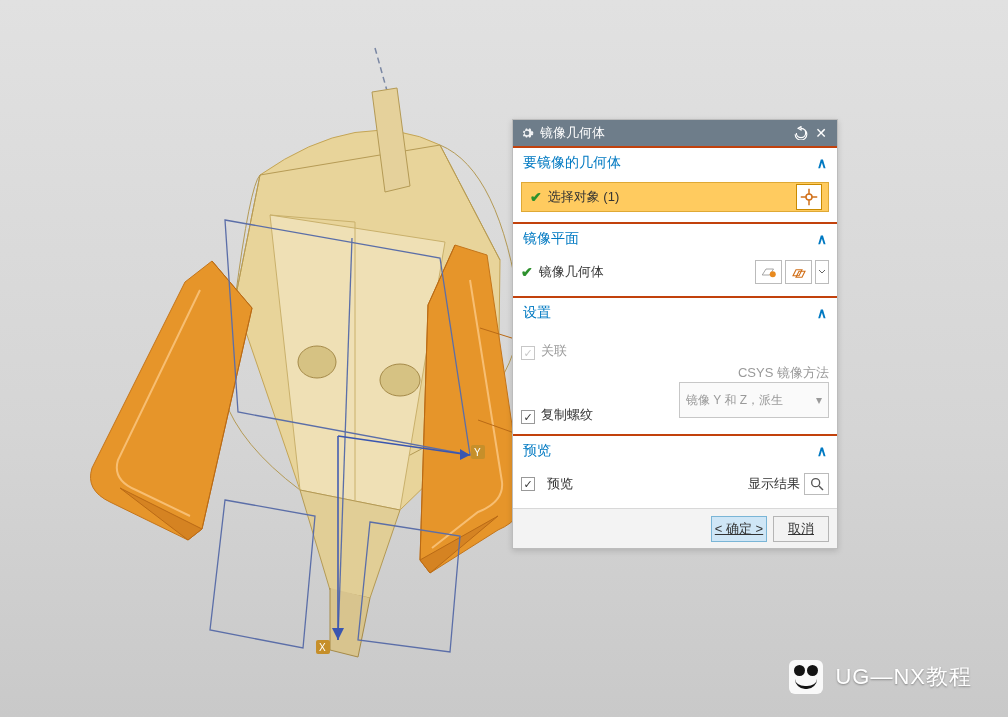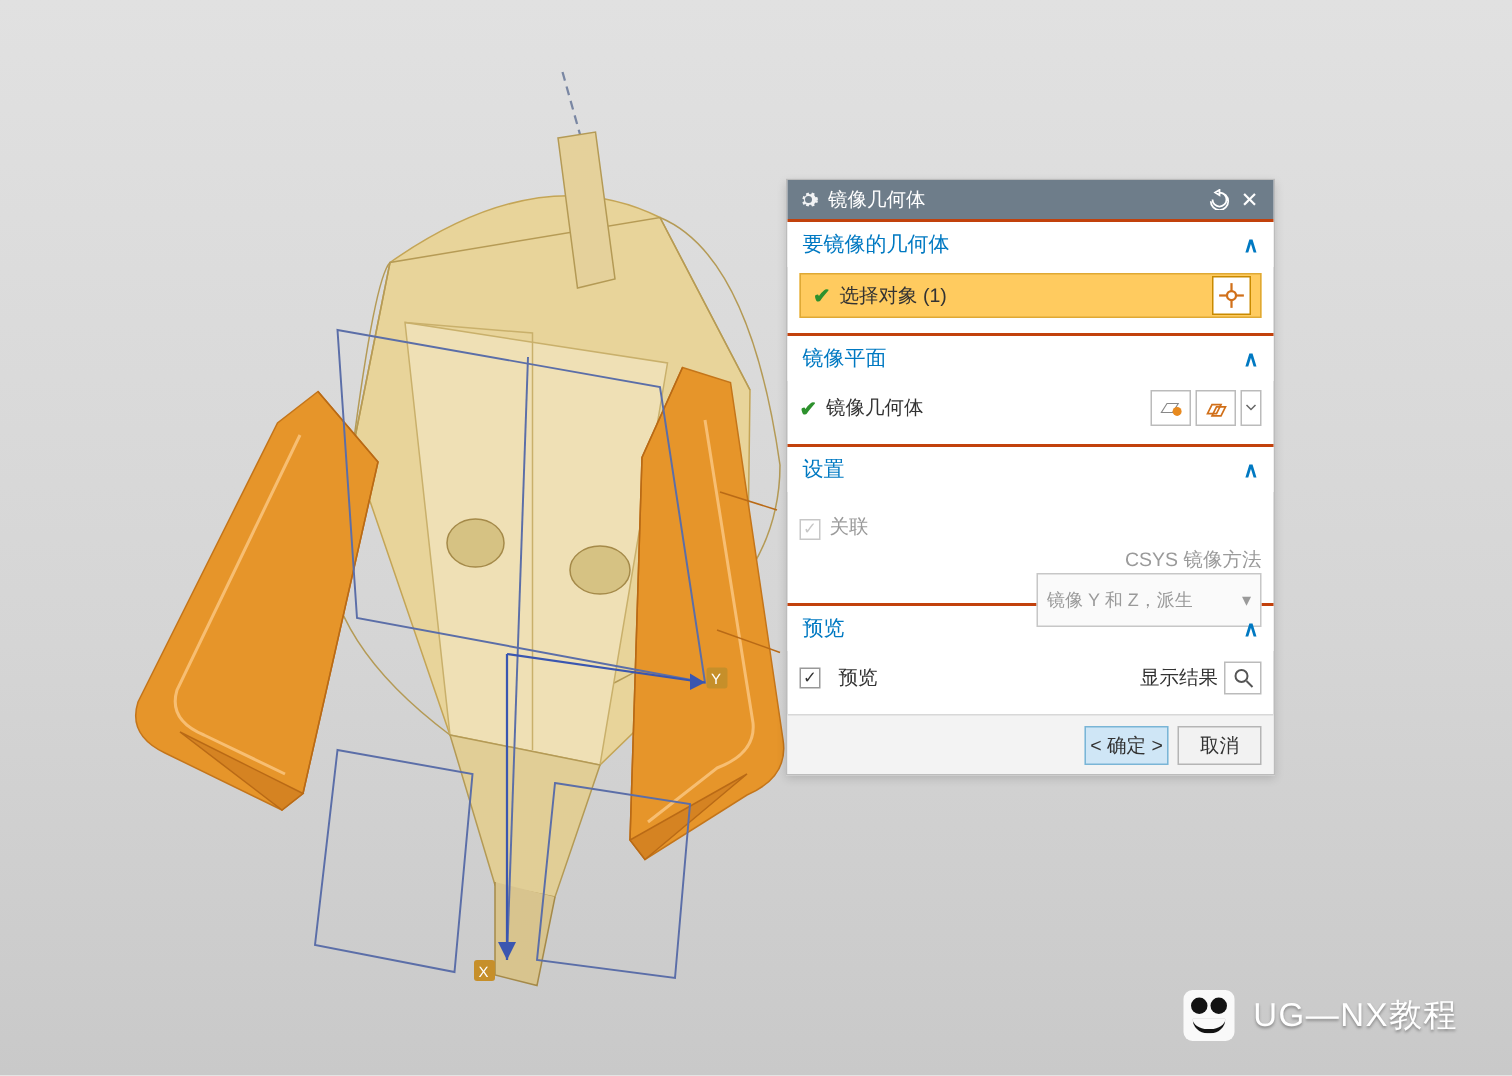--- a/index.html
+++ b/index.html
@@ -4,21 +4,21 @@
 <style>
   * { box-sizing: border-box; margin: 0; padding: 0; font-family: "Microsoft YaHei", Arial, sans-serif; }
   body {
     width: 1008px; height: 717px;
     background: linear-gradient(180deg, #e1e1e1 0%, #d5d5d5 60%, #c9c9c9 100%);
     position: relative; overflow: hidden;
   }
   .viewport { position: absolute; inset: 0; }
   .viewport svg { width: 100%; height: 100%; }
   .dialog {
-    position: absolute; top: 119px; left: 524px; width: 326px;
+    position: absolute; top: 119px; left: 512px; width: 326px;
     background: #fff; border: 1px solid #bcbcbc; font-size: 13px;
     color: #333; box-shadow: 0 2px 6px rgba(0,0,0,0.15);
   }
   .titlebar {
     height: 26px; background: #6e7d8a; color: #fff;
     display: flex; align-items: center; padding: 0 6px;
   }
   .titlebar .gear { width: 15px; height: 15px; margin-right: 6px; display:flex; align-items:center; justify-content:center; }
   .titlebar .title { flex: 1; font-size: 13px; }
   .titlebar .undo, .titlebar .close {
@@ -69,21 +69,21 @@
     font-size: 12px; background:#fafafa;
   }
   .preview-row { display:flex; align-items:center; height: 28px; }
   .preview-row .label { flex:1; color:#333; }
   .mag-btn {
     width:25px; height:22px; border:1px solid #bbb; background:#fff;
     display:flex; align-items:center; justify-content:center; margin-left:4px;
   }
   .footer {
     height: 40px; background:#f3f3f3; border-top:1px solid #d8d8d8;
-    display:flex; align-items:center; justify-content:flex-end; padding:0 8px; gap:6px;
+    display:flex; align-items:center; justify-content:flex-end; padding:0 8px; gap:6px;text-decoration:underline;
   }
   .btn {
     min-width:56px; height:26px; background:#f2f2f2; border:1px solid #b5b5b5;
     display:flex; align-items:center; justify-content:center; font-size:13px; color:#333;
     cursor:pointer;
   }
   .btn.primary { background:#cfe6f6; border-color:#7ab5d6; }
   .watermark {
     position:absolute; bottom:23px; right:36px; display:flex; align-items:center;
     color:#fff; font-size:22px; letter-spacing:1px;
@@ -245,20 +245,24 @@
         <span class="cb disabled checked"></span>
         <span class="label">关联</span>
       </div>
       <div class="form-row" style="margin-top:4px;flex-direction:column;">
         <span class="label">CSYS 镜像方法</span>
         <div class="sel-dd">
           <span>镜像 Y 和 Z，派生</span>
           <span>▾</span>
         </div>
       </div>
+      <div class="form-row active" style="margin-top:4px;">
+        <span class="cb checked"></span>
+        <span class="label">复制螺纹</span>
+      </div>
     </div>
   </div>
 
   <div class="section">
     <div class="sec-head">
       <span>预览</span>
       <span class="chevron">∧</span>
     </div>
     <div class="body">
       <div class="preview-row">

